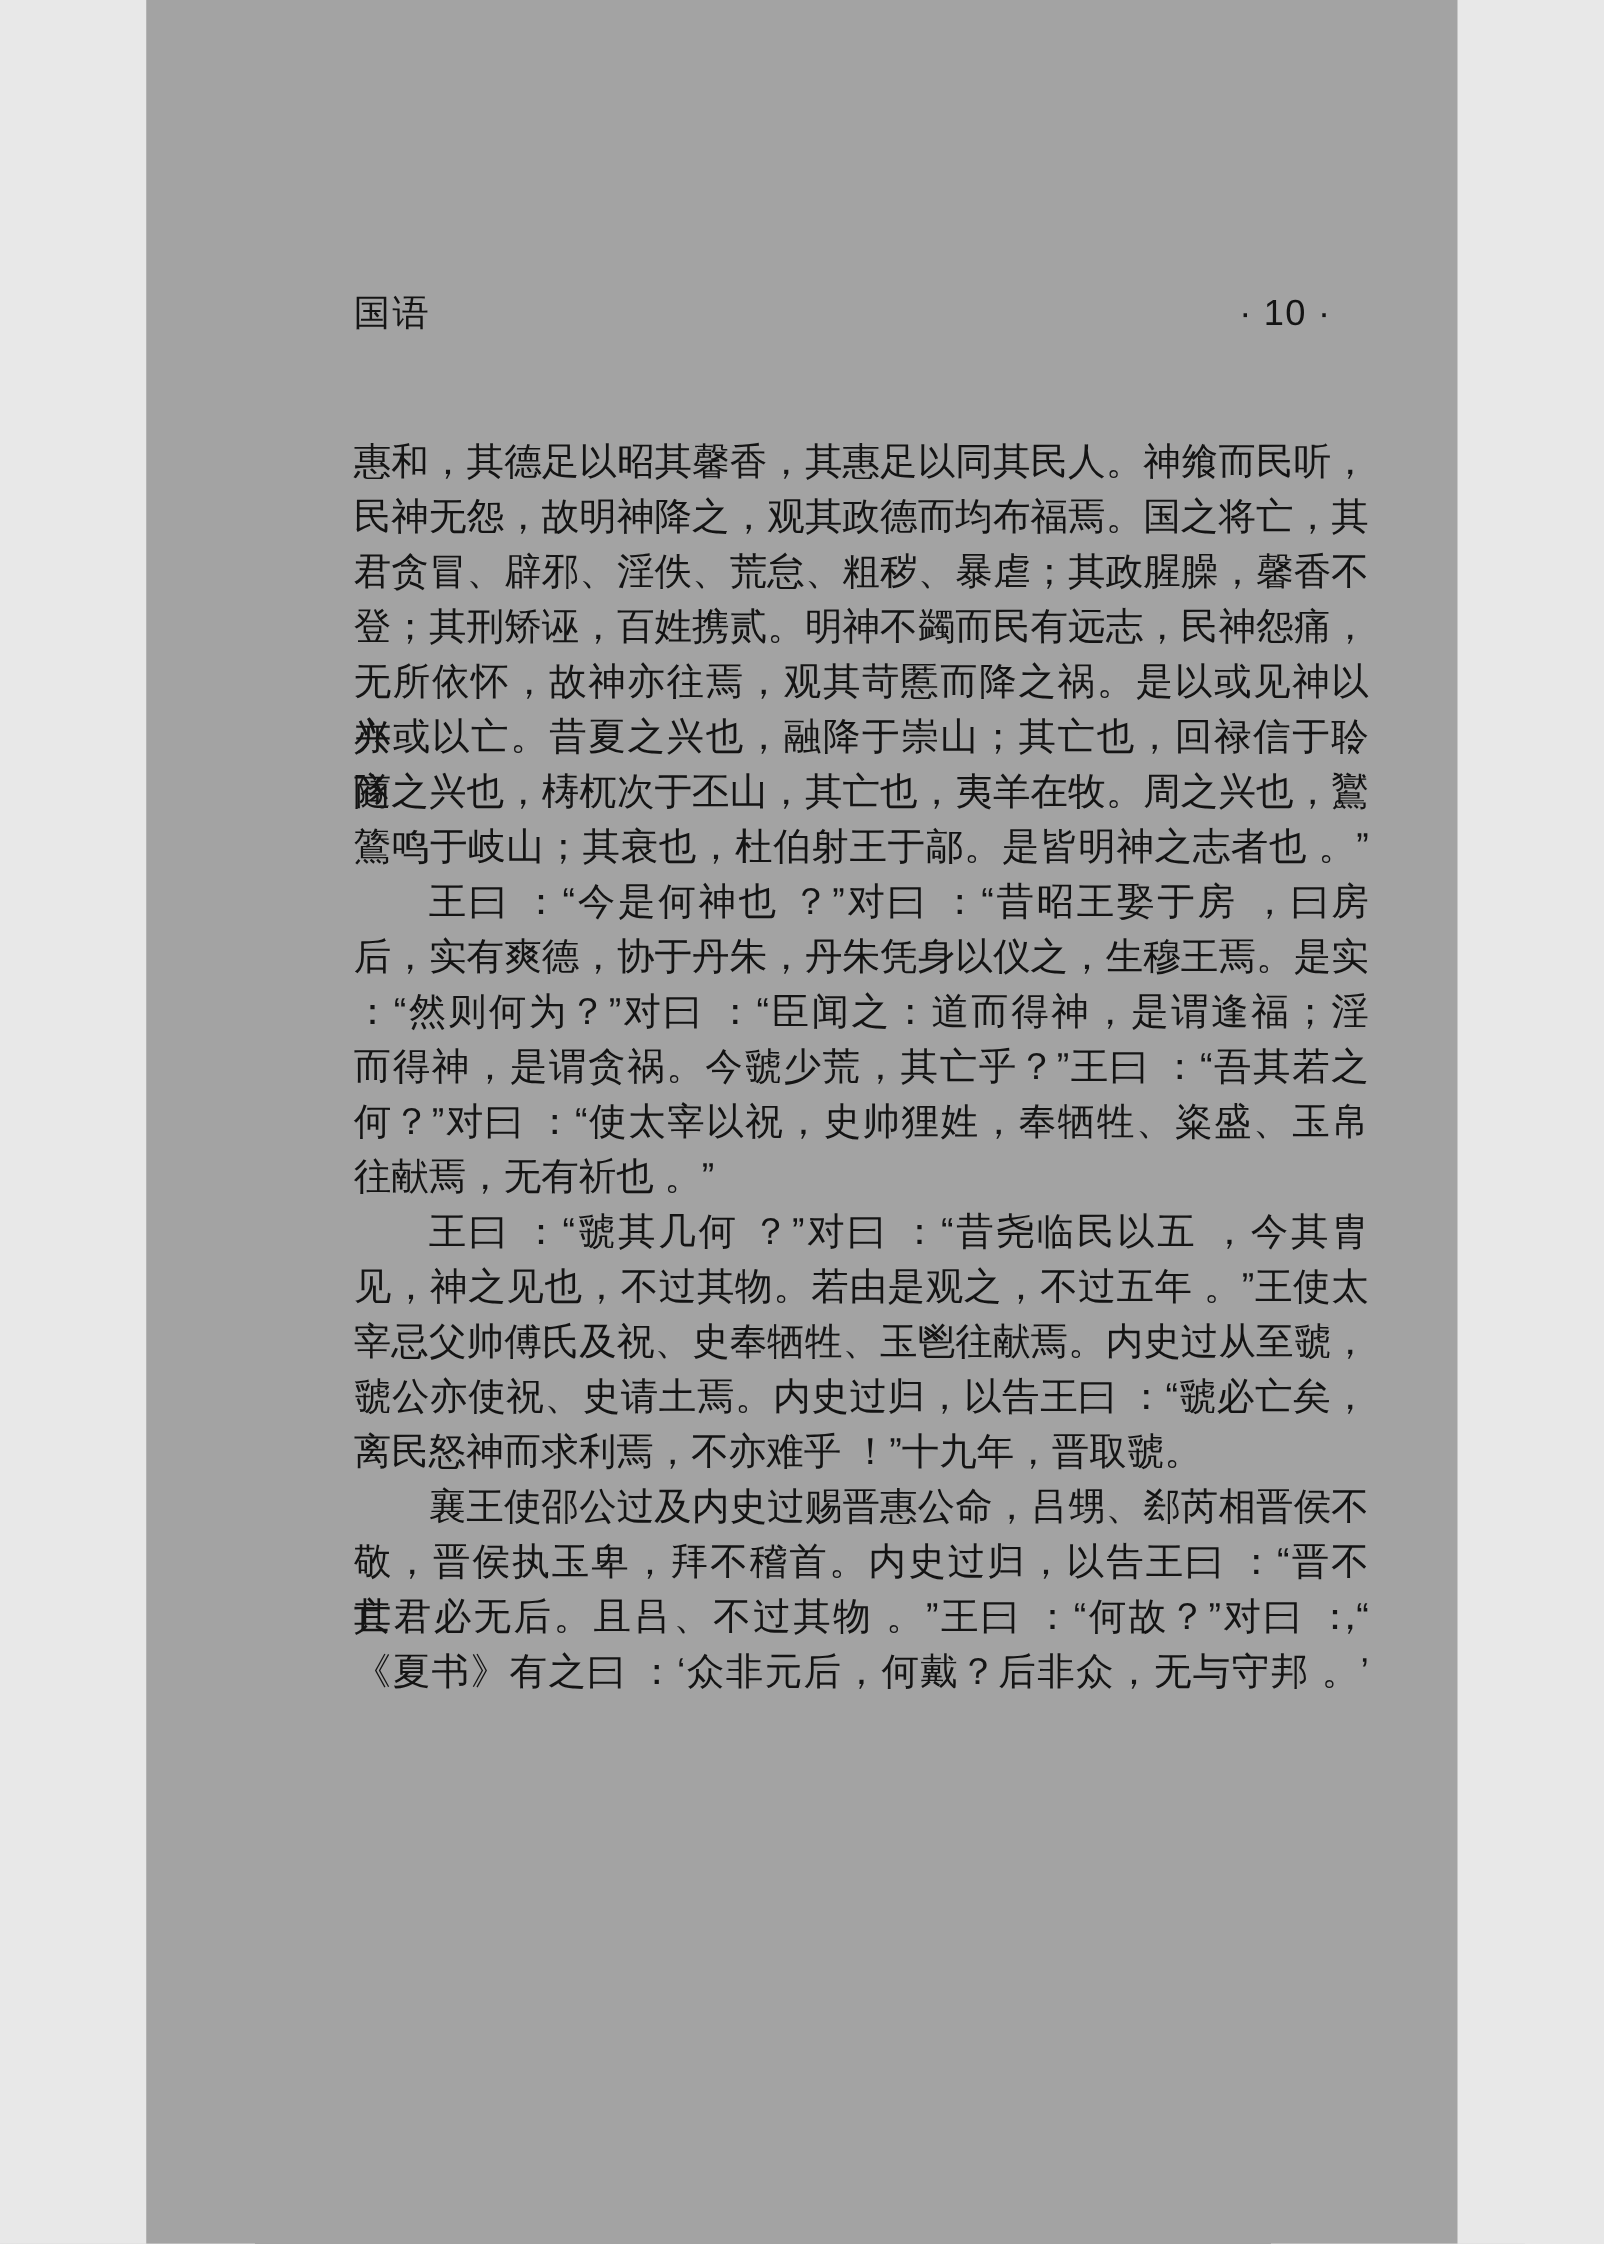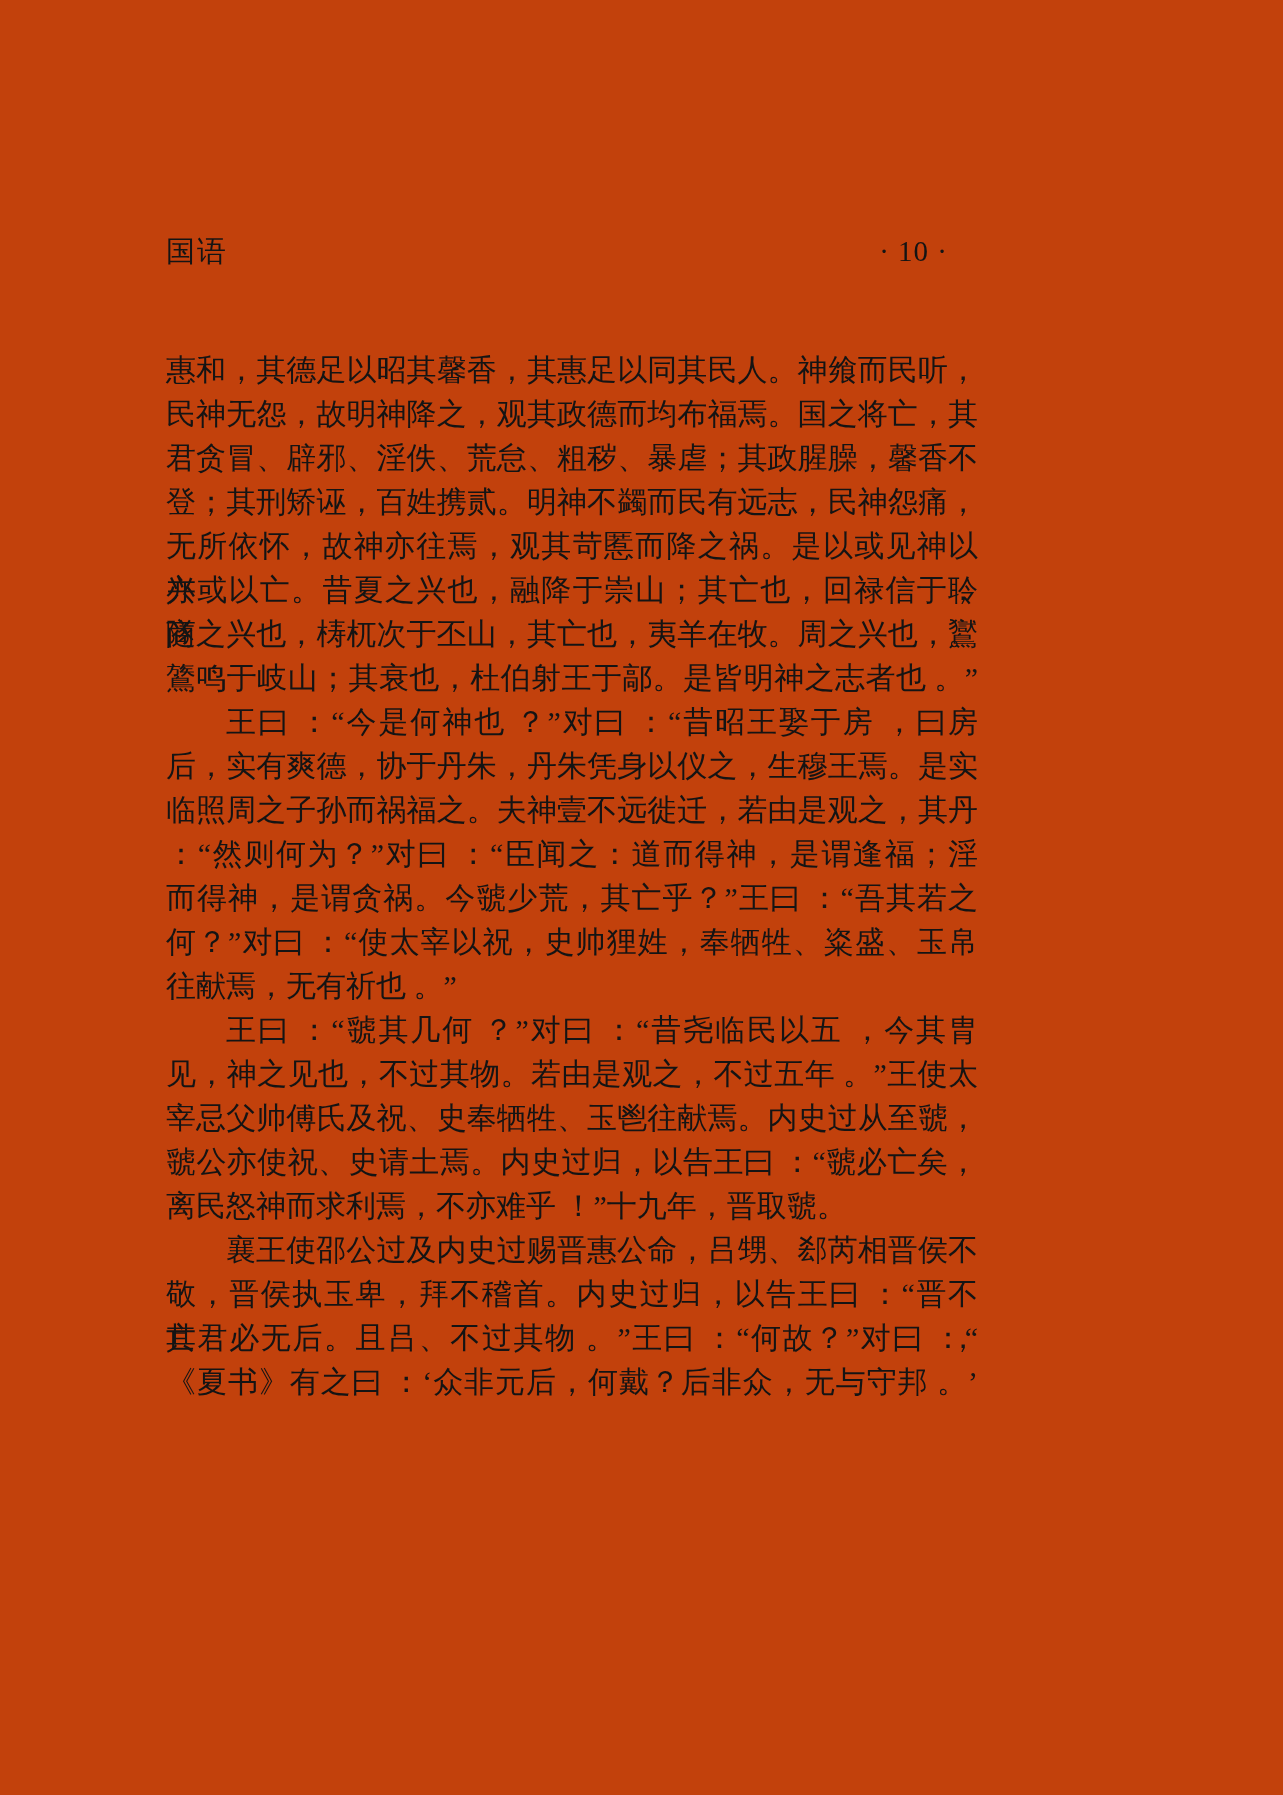--- a/index.html
+++ b/index.html
@@ -1,22 +1,22 @@
 <!DOCTYPE html>
 <html><head>
 <meta charset="utf-8">
 <style>
   html, body { margin: 0; padding: 0; background: #e8e8e8; }
   .page {
     position: relative;
-    width: 1283px;
+    width: 1049px;
     height: 1795px;
     margin: 0 auto;
-    background: #c2410c;
-    font-family: Liberation Serif, serif;
+    background: #a3a3a3;
+    font-family: Liberation Sans, sans-serif;
     color: #141414;
     overflow: hidden;
   }
   .header {
     position: absolute;
     top: 234px;
     left: 166px;
     width: 782px;
     display: flex;
     justify-content: space-between;
@@ -60,21 +60,20 @@
         <div class="line fill">君贪冒、辟邪、淫佚、荒怠、粗秽、暴虐；其政腥臊，馨香不</div>
         <div class="line fill">登；其刑矫诬，百姓携贰。明神不蠲而民有远志，民神怨痛，</div>
         <div class="line fill">无所依怀，故神亦往焉，观其苛慝而降之祸。是以或见神以兴，</div>
         <div class="line fill">亦或以亡。昔夏之兴也，融降于崇山；其亡也，回禄信于聆隧。</div>
         <div class="line fill">商之兴也，梼杌次于丕山，其亡也，夷羊在牧。周之兴也，鸑</div>
         <div class="line fill">鷟鸣于岐山；其衰也，杜伯射王于鄗。是皆明神之志者也 。”</div>
       </div>
       <div class="para indented">
         <div class="line fill">王曰 ：“今是何神也 ？”对曰 ：“昔昭王娶于房 ，曰房</div>
         <div class="line fill">后，实有爽德，协于丹朱，丹朱凭身以仪之，生穆王焉。是实</div>
-        <div class="line fill">临照周之子孙而祸福之。夫神壹不远徙迁，若由是观之，其丹</div>
         <div class="line fill">：“然则何为？”对曰 ：“臣闻之：道而得神，是谓逢福；淫</div>
         <div class="line fill">而得神，是谓贪祸。今虢少荒，其亡乎？”王曰 ：“吾其若之</div>
         <div class="line fill">何？”对曰 ：“使太宰以祝，史帅狸姓，奉牺牲、粢盛、玉帛</div>
         <div class="line">往献焉，无有祈也 。”</div>
       </div>
       <div class="para indented">
         <div class="line fill">王曰 ：“虢其几何 ？”对曰 ：“昔尧临民以五 ，今其胄</div>
         <div class="line fill">见，神之见也，不过其物。若由是观之，不过五年 。”王使太</div>
         <div class="line fill">宰忌父帅傅氏及祝、史奉牺牲、玉鬯往献焉。内史过从至虢，</div>
         <div class="line fill">虢公亦使祝、史请土焉。内史过归，以告王曰 ：“虢必亡矣，</div>

